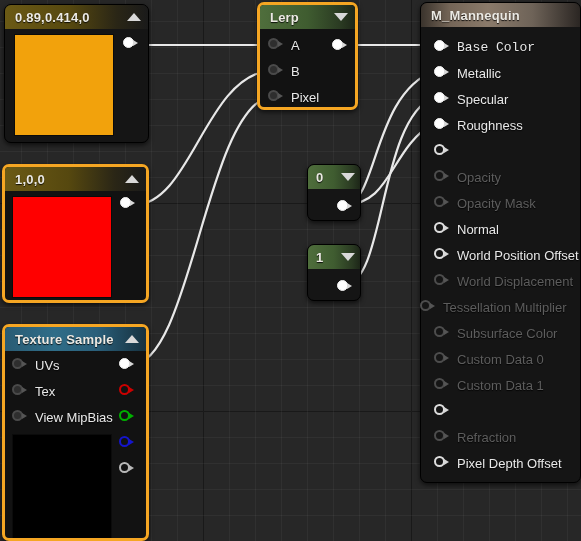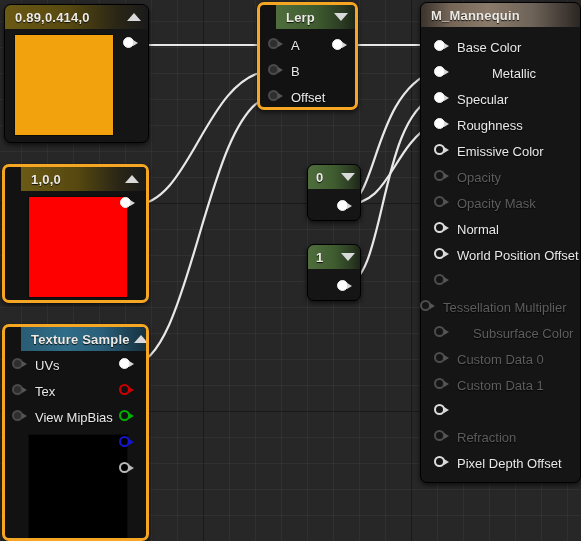--- a/index.html
+++ b/index.html
@@ -28,21 +28,20 @@
   .node{position:absolute;border-radius:7px;}
   .node .frame{
     position:absolute;inset:0;border-radius:7px;
     background:#151515;
     box-shadow:0 2px 5px rgba(0,0,0,.65);
     overflow:hidden;
   }
   .node.selected .frame{
     border:3px solid #f5a623;
     background:#121212;
-    padding-left:16px;
   }
   .node.plain .frame{border:1px solid #000;}
 
   .hdr{
     position:relative;height:24px;display:flex;align-items:center;
     padding:0 7px 0 10px;box-sizing:border-box;
   }
   .hdr .ttl{
     font-size:13px;font-weight:bold;color:#eceae4;flex:1;
     text-shadow:0 1px 1px rgba(0,0,0,.85);white-space:nowrap;
@@ -218,21 +217,21 @@
         <span class="dot dim"></span>
         <span class="arw dim"></span>
       </span>
       <span class="lbl">B</span>
     </div>
     <div class="pinrow" style="left:11px;top:88px;">
       <span class="pin" style="position:relative;">
         <span class="dot dim"></span>
         <span class="arw dim"></span>
       </span>
-      <span class="lbl">Offset</span>
+      <span class="lbl">Pixel</span>
     </div>
 
     <div class="pin" style="left:75px;top:37px;">
       <span class="dot filled"></span>
       <span class="arw"></span>
     </div>
   </div>
 
   <div class="node plain" id="n-zero" style="left:307px;top:164px;width:54px;height:57px;">
     <div class="frame">
@@ -260,28 +259,28 @@
     </div>
   </div>
 
   <div class="node plain" id="n-mat" style="left:420px;top:2px;width:161px;height:481px;">
     <div class="frame">
       <div class="hdr tan">
         <span class="ttl">M_Mannequin</span>
       </div>
     </div>
     <div id="mat-pins">
-        <div class="pinrow" style="left: 14px; top: 38px;">
+        <div class="pinrow" style="left: 14px; top: 38px; font-family: Liberation Mono, monospace;">
           <span class="pin" style="position: relative;">
             <span class="dot filled"></span>
             <span class="arw"></span>
           </span>
           <span class="lbl">Base Color</span>
         </div>
-        <div class="pinrow" style="left: 14px; top: 64px; gap: 35px;">
+        <div class="pinrow" style="left: 14px; top: 64px;">
           <span class="pin" style="position: relative;">
             <span class="dot filled"></span>
             <span class="arw"></span>
           </span>
           <span class="lbl">Metallic</span>
         </div>
         <div class="pinrow" style="left: 14px; top: 90px;">
           <span class="pin" style="position: relative;">
             <span class="dot filled"></span>
             <span class="arw"></span>
@@ -293,21 +292,20 @@
             <span class="dot filled"></span>
             <span class="arw"></span>
           </span>
           <span class="lbl">Roughness</span>
         </div>
         <div class="pinrow" style="left: 14px; top: 142px;">
           <span class="pin" style="position: relative;">
             <span class="dot hollow"></span>
             <span class="arw"></span>
           </span>
-          <span class="lbl">Emissive Color</span>
         </div>
         <div class="pinrow" style="left: 14px; top: 168px;">
           <span class="pin" style="position: relative;">
             <span class="dot dimmer"></span>
             <span class="arw dim"></span>
           </span>
           <span class="lbl disabled">Opacity</span>
         </div>
         <div class="pinrow" style="left: 14px; top: 194px;">
           <span class="pin" style="position: relative;">
@@ -328,29 +326,30 @@
             <span class="dot hollow"></span>
             <span class="arw"></span>
           </span>
           <span class="lbl">World Position Offset</span>
         </div>
         <div class="pinrow" style="left: 14px; top: 272px;">
           <span class="pin" style="position: relative;">
             <span class="dot dimmer"></span>
             <span class="arw dim"></span>
           </span>
+          <span class="lbl disabled">World Displacement</span>
         </div>
         <div class="pinrow" style="left: 0; top: 298px;">
           <span class="pin" style="position: relative;">
             <span class="dot dimmer"></span>
             <span class="arw dim"></span>
           </span>
           <span class="lbl disabled">Tessellation Multiplier</span>
         </div>
-        <div class="pinrow" style="left: 14px; top: 324px; gap: 16px;">
+        <div class="pinrow" style="left: 14px; top: 324px;">
           <span class="pin" style="position: relative;">
             <span class="dot dimmer"></span>
             <span class="arw dim"></span>
           </span>
           <span class="lbl disabled">Subsurface Color</span>
         </div>
         <div class="pinrow" style="left: 14px; top: 350px;">
           <span class="pin" style="position: relative;">
             <span class="dot dimmer"></span>
             <span class="arw dim"></span>

